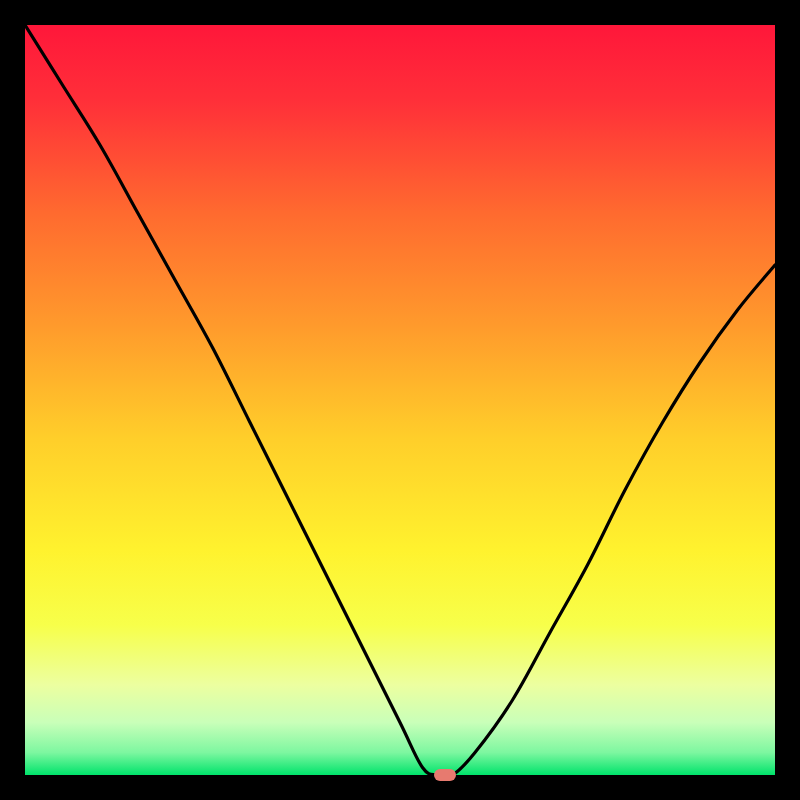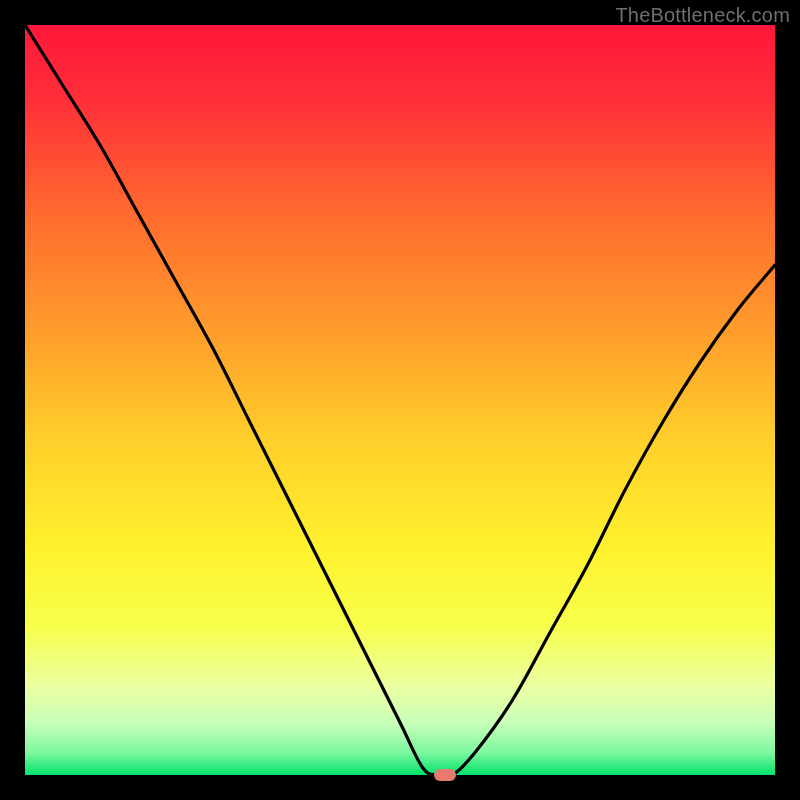--- a/index.html
+++ b/index.html
@@ -81,14 +81,13 @@
       <rect x="0" y="0" width="750" height="750" fill="url(#bg-grad)"></rect>
     </svg>
 
     <svg class="curve" viewBox="0 0 750 750" preserveAspectRatio="none">
       <path id="curve-path" fill="none" stroke="#000" stroke-width="3.2" stroke-linecap="round" stroke-linejoin="round" d="M 0.0 0.0 C 6.8 10.8, 24.0 38.4, 37.5 60.0 C 51.0 81.6, 61.5 97.0, 75.0 120.0 C 88.5 142.9, 99.0 163.2, 112.5 187.5 C 126.0 211.8, 136.5 230.7, 150.0 255.0 C 163.5 279.3, 174.0 296.9, 187.5 322.5 C 201.0 348.2, 211.5 370.5, 225.0 397.5 C 238.5 424.5, 249.0 445.5, 262.5 472.5 C 276.0 499.5, 286.5 520.5, 300.0 547.5 C 313.5 574.5, 324.0 595.5, 337.5 622.5 C 351.0 649.5, 364.2 675.9, 375.0 697.5 C 385.8 719.1, 390.8 733.0, 397.5 742.5 C 404.3 752.0, 407.1 748.6, 412.5 750.0 C 417.9 751.4, 420.7 754.0, 427.5 750.0 C 434.2 746.0, 439.2 741.0, 450.0 727.5 C 460.8 714.0, 474.0 696.6, 487.5 675.0 C 501.0 653.4, 511.5 631.8, 525.0 607.5 C 538.5 583.2, 549.0 565.6, 562.5 540.0 C 576.0 514.4, 586.5 490.6, 600.0 465.0 C 613.5 439.4, 624.0 420.4, 637.5 397.5 C 651.0 374.6, 661.5 357.7, 675.0 337.5 C 688.5 317.2, 699.0 302.6, 712.5 285.0 C 726.0 267.4, 743.3 248.1, 750.0 240.0"></path>
     </svg>
 
     <div id="min-marker" class="min-marker" style="left: 420px; top: 750px; background: rgb(231, 122, 111);"></div>
   </div>
 
-  <div class="watermark">TheBottleneck.com</div>
 </div>
 
 </body></html>

